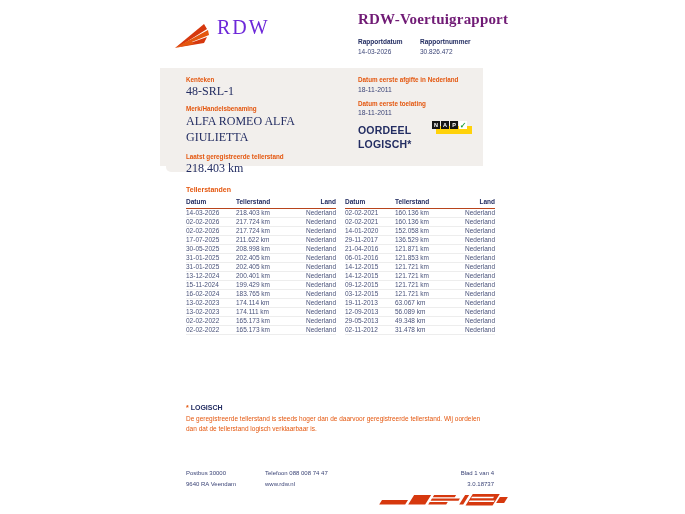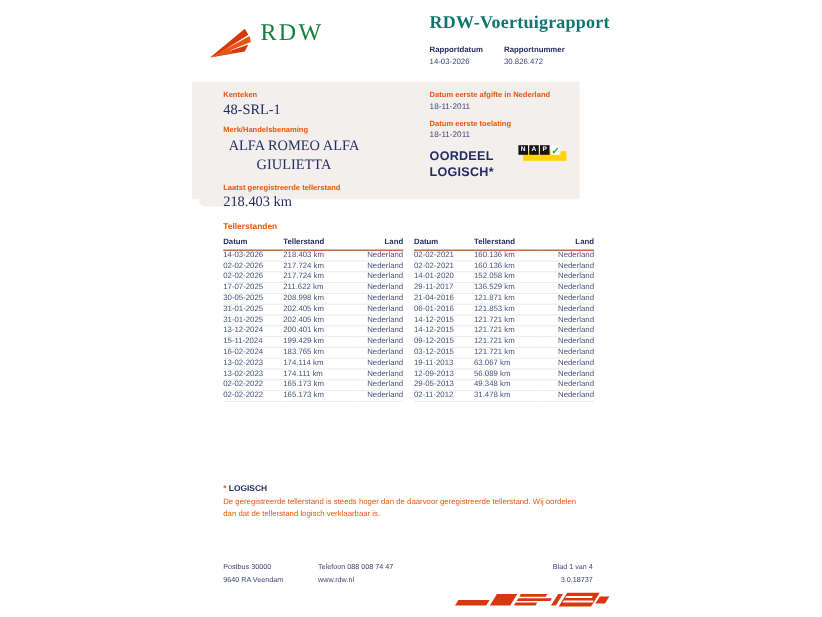--- a/index.html
+++ b/index.html
@@ -3,36 +3,36 @@
 <meta charset="utf-8">
 <style>
   * { margin:0; padding:0; box-sizing:border-box; }
   html,body { background:#ffffff; }
   body { width:685px; height:514px; font-family:"Liberation Sans",sans-serif; }
   .page { position:relative; width:685px; height:514px; background:#ffffff; overflow:hidden; color:#232d62; }
 
   
   .logo { position:absolute; left:174px; top:16px; display:flex; align-items:flex-start; gap:7px; }
   .logo-wing { width:36px; height:28px; margin-top:6px; }
-  .logo-text { font-family:"Liberation Serif",serif; font-size:20px; letter-spacing:2px; color:#15803d; }
+  .logo-text { font-family:"Liberation Serif",serif; font-size:20px; letter-spacing:2px; color:#6d28d9; }
   .title-block { position:absolute; left:358px; top:11px; }
-  .report-title { font-family:"Liberation Serif",serif; font-size:15px; font-weight:bold; color:#0f766e; letter-spacing:.2px; }
+  .report-title { font-family:"Liberation Serif",serif; font-size:15px; font-weight:bold; color:#701a75; letter-spacing:.2px; }
   .report-meta { display:flex; margin-top:10px; }
   .meta-col1 { width:62px; }
   .meta-label { font-size:6.5px; font-weight:bold; color:#232d62; }
   .meta-value { font-size:6.5px; color:#3c4577; margin-top:2.5px; }
 
   
   .vehicle-card { position:absolute; left:160px; top:68px; width:323px; height:98px; background:#f2efec;text-decoration:underline; }
   .card-notch { position:absolute; left:6px; bottom:-6px; width:34px; height:6px; background:#f2efec; border-radius:0 0 5px 5px; }
   .card-col-left  { position:absolute; left:26px; top:8px; width:140px; }
   .card-col-right { position:absolute; left:198px; top:8px; width:125px; }
   .fld-label { font-size:6.3px; font-weight:bold; color:#e4570f; }
   .fld-value-serif { font-family:"Liberation Serif",serif; font-size:12px; color:#232d62; margin:1px 0 6px; }
-  .merk-value { width:118px; line-height:1.35; margin-bottom:8px;text-align:center; }
+  .merk-value { width:118px; line-height:1.35; margin-bottom:8px; }
   .fld-value-sans { font-size:6.8px; color:#3c4577; margin:2.5px 0 7px; }
   .oordeel { margin-top:8px; font-size:10.5px; font-weight:bold; color:#232d62; line-height:1.3; letter-spacing:.2px; }
 
   
   .nap { position:absolute; left:272px; top:53px; width:40px; height:16px; }
   .nap-yellow { position:absolute; left:4px; top:5px; width:36px; height:8px; background:#ffd20a; }
   .nap-squares { position:absolute; left:0; top:0; display:flex; gap:1px; }
   .nap-sq { width:8px; height:8px; background:#161616; color:#ffffff; font-size:5.5px; font-weight:bold;
             display:flex; align-items:center; justify-content:center; }
   .nap-check { width:8px; height:8px; background:#ffffff; color:#1fa03c; font-size:8px; font-weight:bold;

